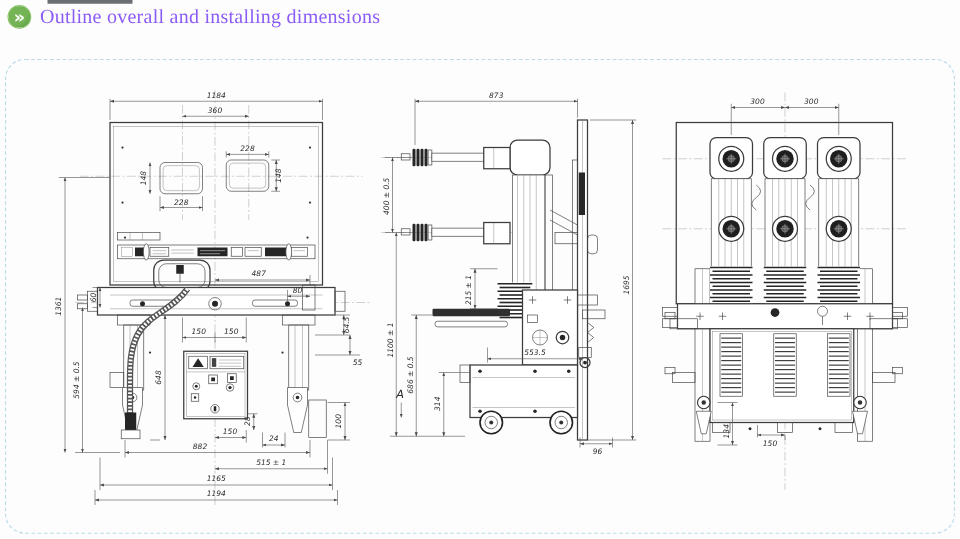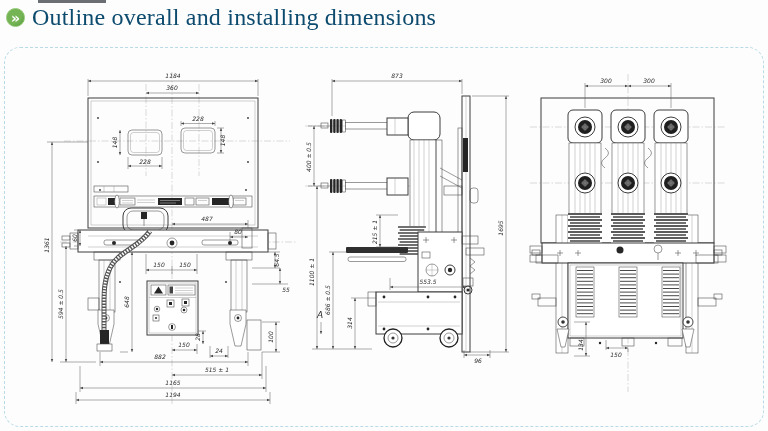--- a/index.html
+++ b/index.html
@@ -10,21 +10,21 @@
   .top-bar{position:absolute;left:38px;top:0;width:68px;height:3px;background:#6b6f73;}
   .hdr{position:absolute;left:6px;top:4px;display:flex;align-items:center;gap:7px;}
   .chev{
     width:19px;height:19px;border-radius:50%;
     background:radial-gradient(circle at 35% 35%, #74b455 55%, #4f9338);
     border:1.5px solid #8cc46d;color:#fff;
     display:flex;align-items:center;justify-content:center;
     font:bold 14px/1 "DejaVu Sans",sans-serif;letter-spacing:-2px;
     padding-right:2px;box-sizing:border-box;
   }
-  .ttl{font-size:24px;color:#0c4a6e;letter-spacing:0.2px;}
+  .ttl{font-size:16px;color:#8b5cf6;letter-spacing:0.2px;}
   .panel{
     position:absolute;left:4px;top:47px;width:758px;height:378px;
     border:1px dashed #b9dbe8;border-radius:16px;
   }
   svg{position:absolute;left:0;top:0;}
   .ln{fill:none;stroke:#3c3c3c;stroke-width:1}
   .lnf{fill:#fff;stroke:#3c3c3c;stroke-width:1}
   .l2{fill:none;stroke:#474747;stroke-width:.55}
   .l2f{fill:#fff;stroke:#474747;stroke-width:.55}
   .lt{fill:none;stroke:#7a7a7a;stroke-width:.35}

